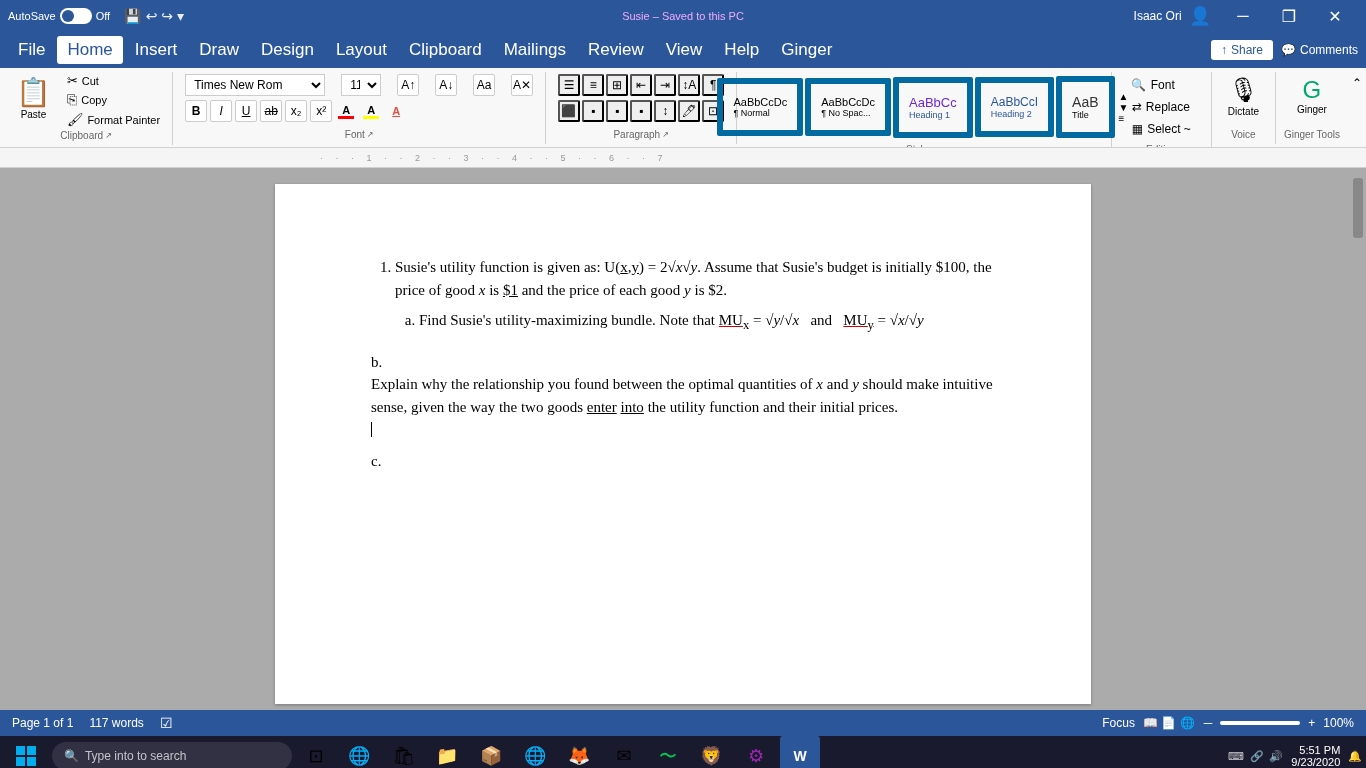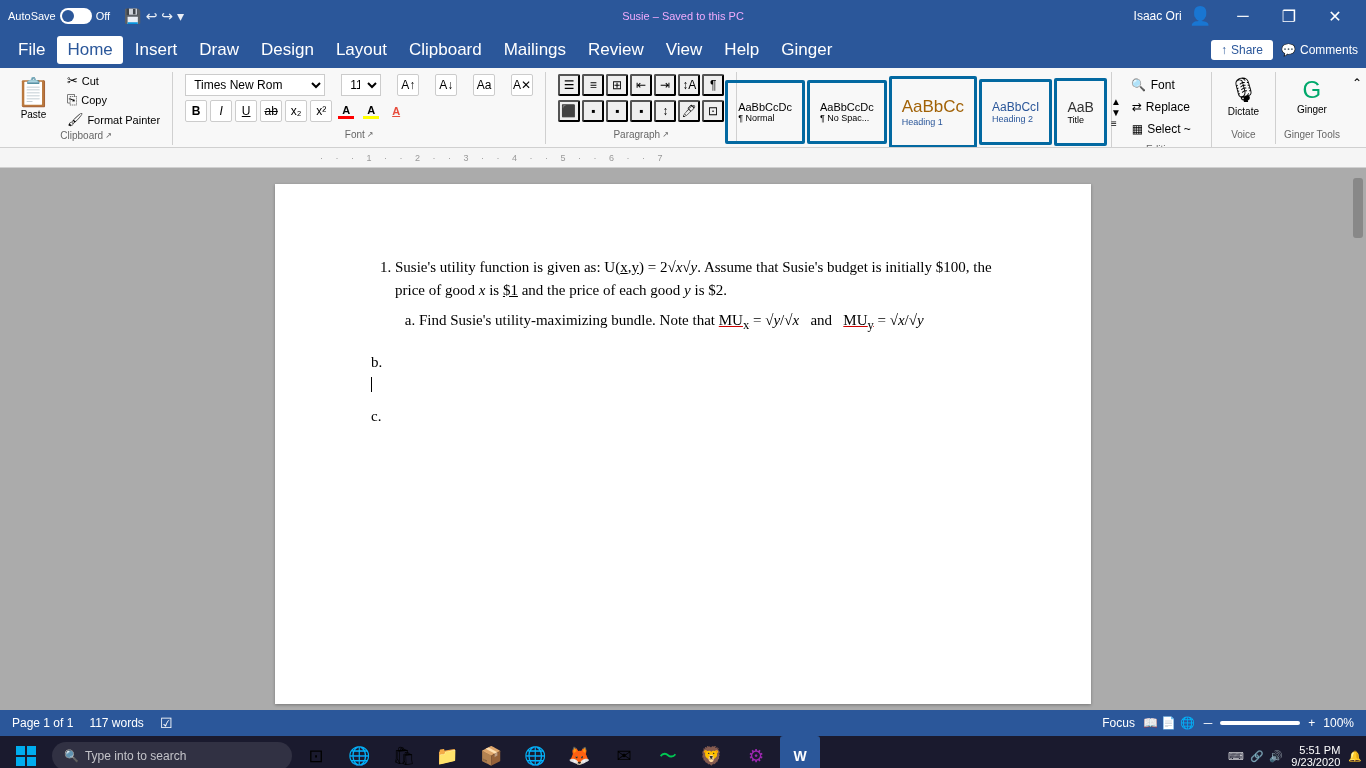--- a/index.html
+++ b/index.html
@@ -85,21 +85,21 @@
     .color-bar.red { background: red; }
     .color-bar.yellow { background: yellow; }
 
     
     .para-toolbar { display: flex; flex-direction: column; gap: 4px; padding: 2px 4px; }
     .para-row { display: flex; align-items: center; gap: 2px; }
     .para-btn { width: 22px; height: 22px; display: flex; align-items: center; justify-content: center; cursor: pointer; font-size: 12px; border-radius: 2px; }
 
     
     .styles-section { display: flex; align-items: center; gap: 2px; padding: 4px; flex: 1; overflow: hidden; }
-    .style-item { padding: 18px 10px; border: 3px solid #0369a1; border-radius: 2px; cursor: pointer; font-size: 12px; white-space: nowrap; }
+    .style-item { padding: 12px 10px; border: 6px solid #0369a1; border-radius: 2px; cursor: pointer; font-size: 12px; white-space: nowrap; }
     .style-normal { font-weight: normal; }
     .style-nospace { font-weight: normal; }
     .style-h1 { font-size: 14px; color: #2b579a; }
     .style-h2 { font-size: 13px; color: #2b579a; }
 
     
     .editing-section { padding: 4px 8px; display: flex; flex-direction: column; gap: 4px; }
     .editing-btn { display: flex; align-items: center; gap: 4px; cursor: pointer; font-size: 12px; padding: 2px 4px; border-radius: 2px; }
 
     
@@ -352,21 +352,21 @@
     <div class="styles-section">
       <div class="style-item style-normal">
         <div style="font-size:11px;">AaBbCcDc</div>
         <div style="font-size:9px;">¶ Normal</div>
       </div>
       <div class="style-item style-nospace">
         <div style="font-size:11px;">AaBbCcDc</div>
         <div style="font-size:9px;">¶ No Spac...</div>
       </div>
       <div class="style-item style-h1">
-        <div style="font-size:17px; color:#a16207;">AaBbCc</div>
+        <div style="font-size:13px; color:#6d28d9;">AaBbCc</div>
         <div style="font-size:9px;">Heading 1</div>
       </div>
       <div class="style-item style-h2">
         <div style="font-size:12px; color:#2b579a;">AaBbCcI</div>
         <div style="font-size:9px;">Heading 2</div>
       </div>
       <div class="style-item">
         <div style="font-size:14px; color:#333;">AaB</div>
         <div style="font-size:9px;">Title</div>
       </div>
@@ -443,20 +443,21 @@
             <ol type="a" style="margin-top:8px;">
               <li>
                 Find Susie's utility-maximizing bundle. Note that <span style="text-decoration:underline; text-decoration-color:#cc0000;">MU<sub>x</sub></span> = √<span style="font-style:italic;">y</span>/√<span style="font-style:italic;">x</span> &nbsp; and &nbsp; <span style="text-decoration:underline; text-decoration-color:#cc0000;">MU<sub>y</sub></span> = √<span style="font-style:italic;">x</span>/√<span style="font-style:italic;">y</span>
               </li>
             </ol>
           </li>
         </ol>
 
         <div class="section-b">
           <p>b.</p>
+          <p>Explain why the relationship you found between the optimal quantities of <span style="font-style:italic;">x</span> and <span style="font-style:italic;">y</span> should make intuitive sense, given the way the two goods <span style="text-decoration:underline;">enter</span> <span style="text-decoration:underline;">into</span> the utility function and their initial prices.</p>
         </div>
 
         <div class="blank-line">
           <span class="cursor-line"></span>
         </div>
 
         <div class="section-c">
           <p>c.</p>
         </div>
       </div>

